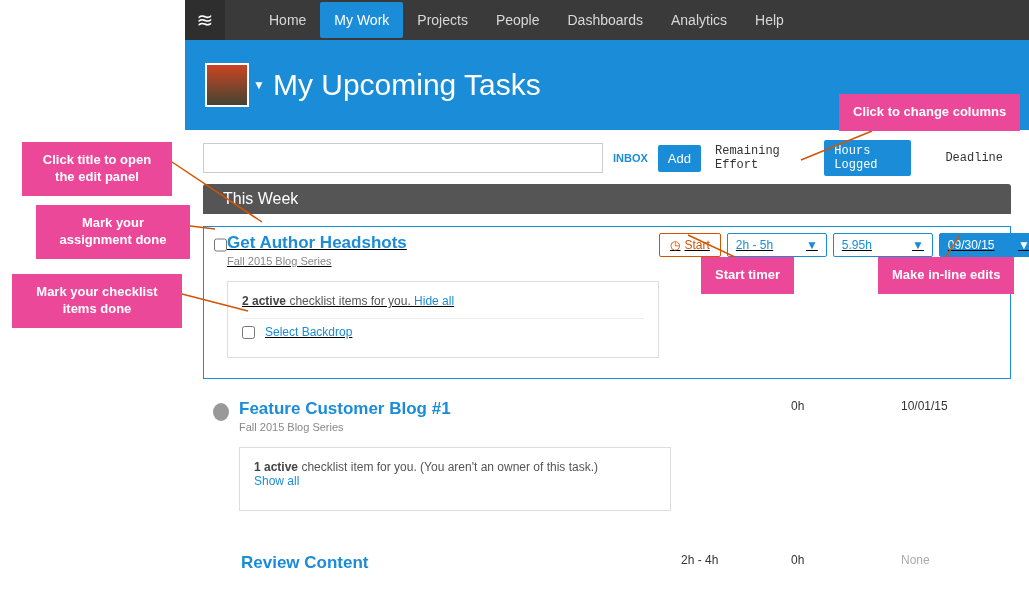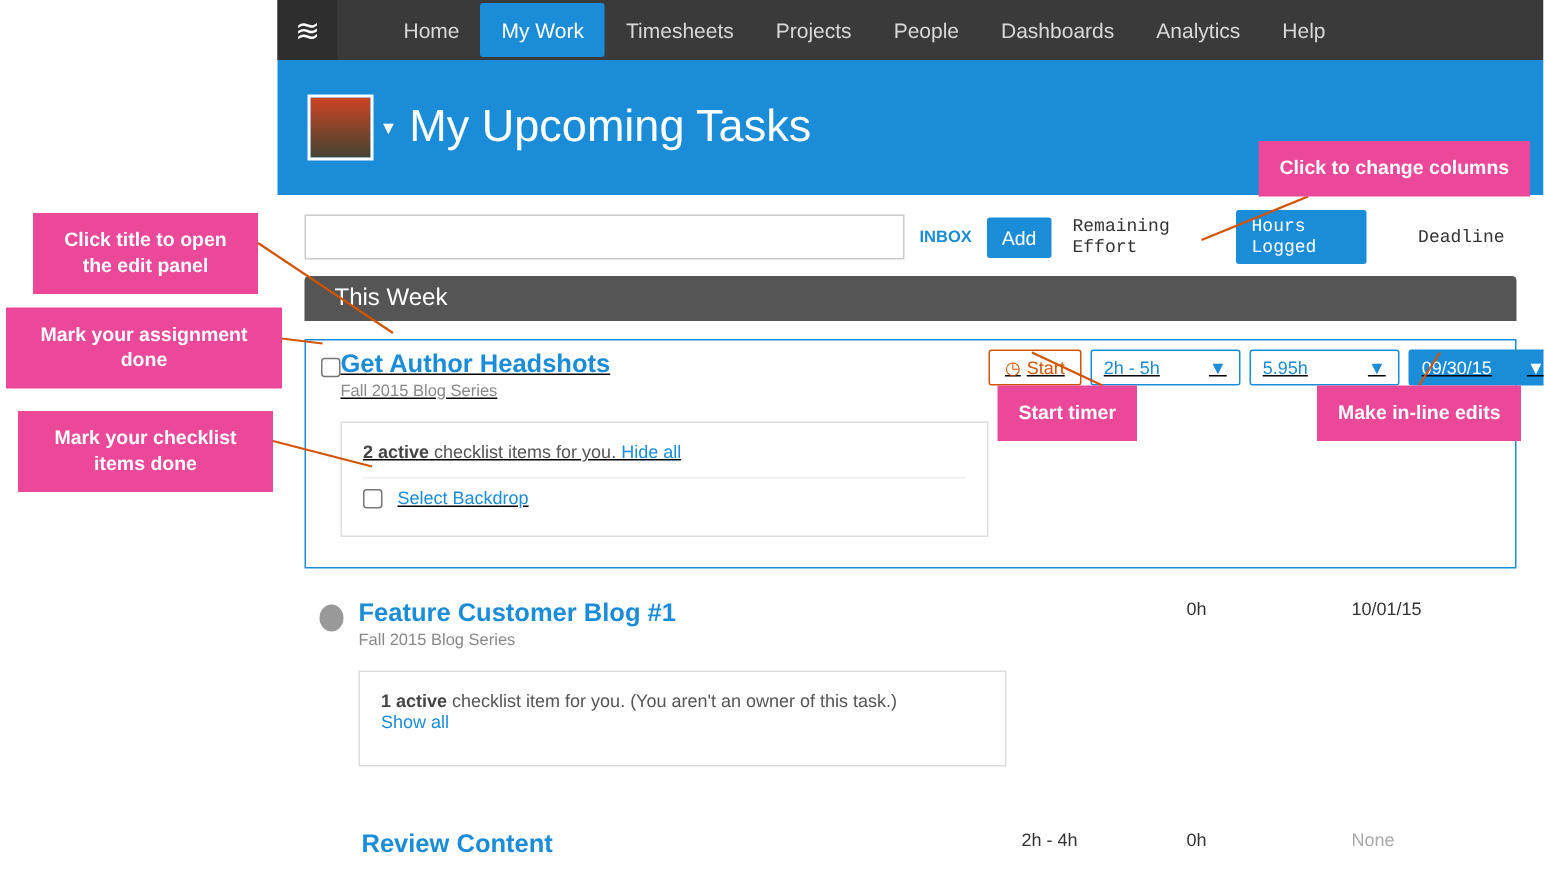--- a/index.html
+++ b/index.html
@@ -49,37 +49,36 @@
     .ci-cb { width: 13px; height: 13px; }
     
     .task-row2 { display: flex; gap: 10px; padding: 10px 10px 6px 10px; }
     .icon-cam { width: 18px; height: 18px; background: #999; border-radius: 50%; margin-top: 4px; }
     .vals { display: flex; gap: 40px; font-size: 12px; color: #333; padding-right: 30px; }
     .vals span { min-width: 70px; text-align: left; }
     .vals .none { color: #aaa; }
     
     .callout { position: absolute; background: #ec4899; color: #fff; padding: 10px 14px; font-size: 13px; font-weight: bold; text-align: center; line-height: 1.3; z-index: 100; }
     .callout.c1 { left: 22px; top: 142px; width: 150px; }
-    .callout.c2 { left: 4px; top: 205px; width: 184px; }
+    .callout.c2 { left: 36px; top: 205px; width: 154px; }
     .callout.c3 { left: 12px; top: 274px; width: 170px; }
     .callout.c4 { left: 839px; top: 94px; }
-    .callout.c5 { left: 665px; top: 257px; }
+    .callout.c5 { left: 701px; top: 257px; }
     .callout.c6 { left: 878px; top: 257px; }
     
     svg.line { position: absolute; z-index: 90; pointer-events: none; }
   </style>
 </head>
 <body>
 
 <div class="navbar">
   <div class="navbar-logo">≋</div>
   <div class="navbar-items">
     <div class="nav-item">Home</div>
     <div class="nav-item active">My Work</div>
-    <div class="nav-item">Timesheets</div>
     <div class="nav-item">Projects</div>
     <div class="nav-item">People</div>
     <div class="nav-item">Dashboards</div>
     <div class="nav-item">Analytics</div>
     <div class="nav-item">Help</div>
   </div>
 </div>
 
 <div class="banner">
   <div class="banner-avatar"></div>

